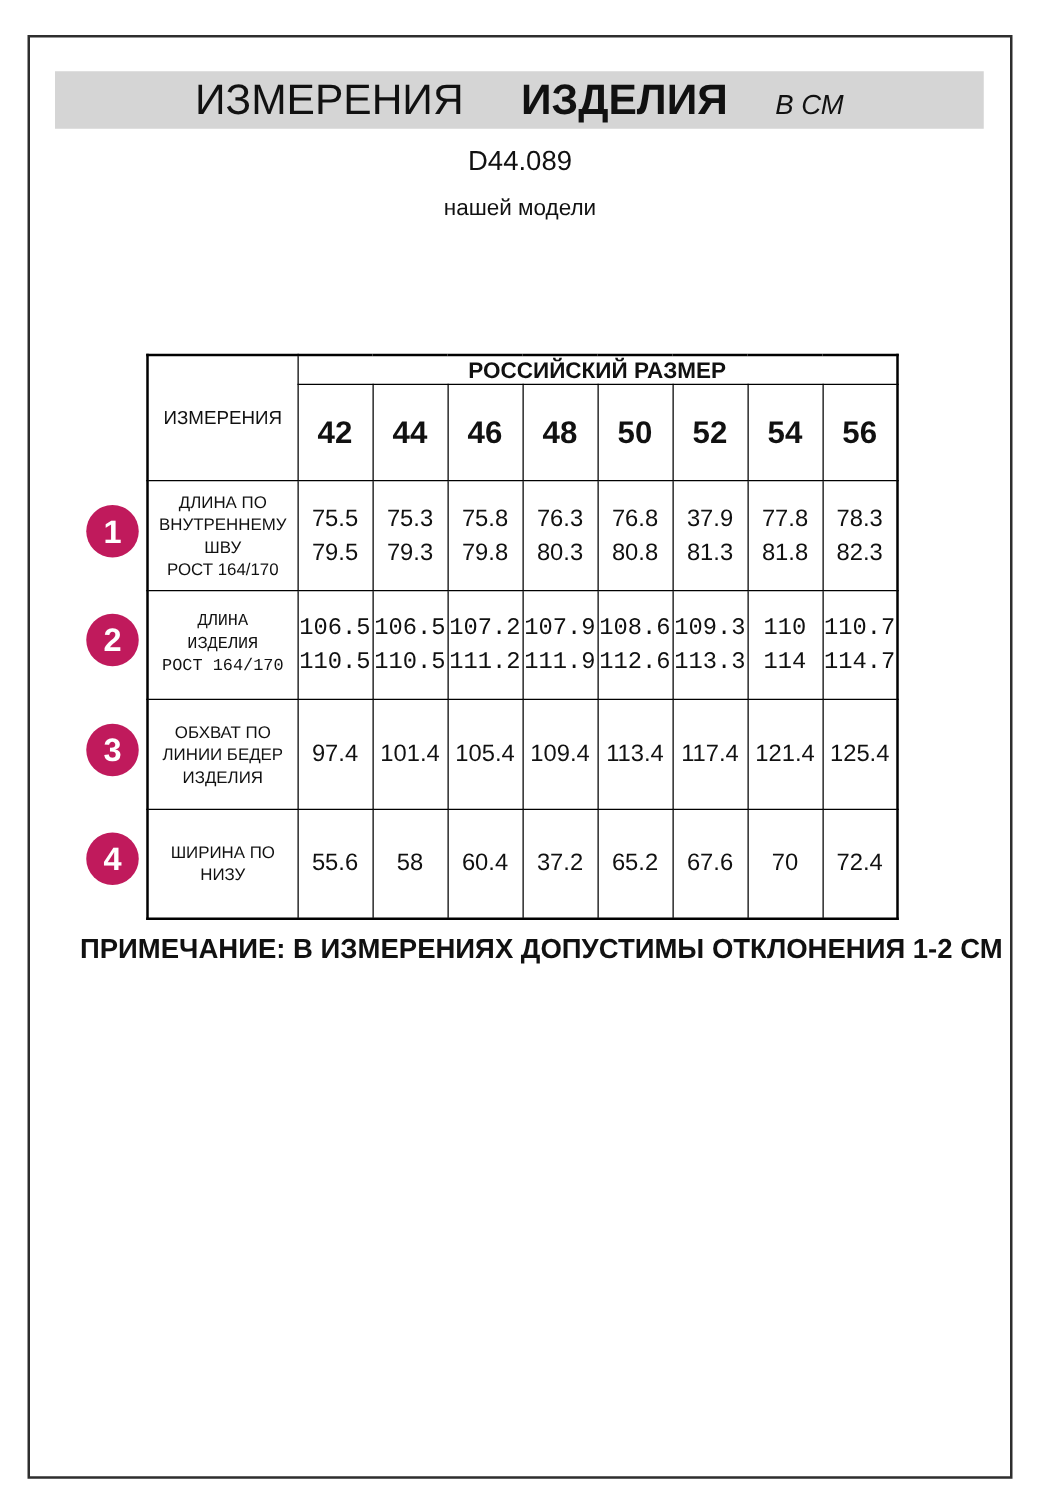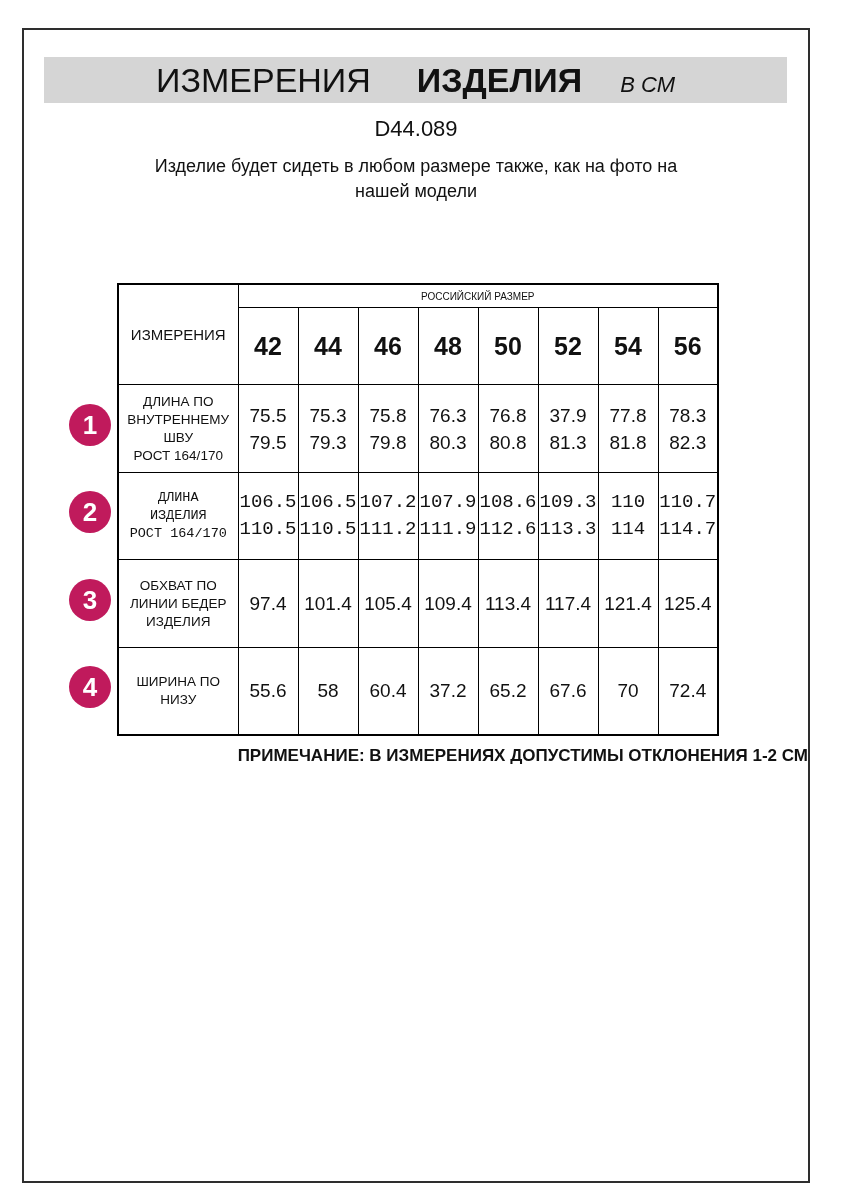--- a/index.html
+++ b/index.html
@@ -99,22 +99,22 @@
     border: 1.5px solid #000000;
     padding: 0;
     text-align: center;
     vertical-align: middle;
     background: #ffffff;
   }
   col.c-label { width: 120px; }
   col.c-size  { width: 60px; }
   .group-h {
     height: 22px;
-    font-size: 10px;
-    font-weight: normal;
+    font-size: 18px;
+    font-weight: bold;
   }
   .corner {
     font-size: 15px;
     font-weight: normal;
   }
   .size-h {
     height: 76px;
     font-size: 25px;
     font-weight: bold;
   }
@@ -127,41 +127,41 @@
     font-size: 19px;
     line-height: 27px;
     font-weight: normal;
     margin-left: 17px;
   }
   .note {
     position: absolute;
     top: 716px;
     left: 0;
     width: 100%;
-    text-align: right;
-    font-size: 17px;
-    font-weight: bold;
+    text-align: left;
+    font-size: 22px;
+    font-weight: bold;
+    padding-left: 40px;
   }
 </style>
 </head>
 <body>
 
 <div class="page">
   <div class="frame" style="border-color: rgb(46, 46, 46);">
 
     <div class="band" style="background: rgb(213, 213, 213);">
       <span class="t-reg">ИЗМЕРЕНИЯ</span>
       <span class="t-bold">ИЗДЕЛИЯ</span>
       <span class="t-unit">В СМ</span>
     </div>
 
     <div class="model">D44.089</div>
 
     <div class="subtitle">
-      <div>Изделие будет сидеть в любом размере также, как на фото на</div>
       <div>нашей модели</div>
     </div>
 
     <div class="badge" style="left: 45px; top: 374px; background: rgb(192, 26, 92);">1</div>
     <div class="badge" style="left: 45px; top: 461px; background: rgb(192, 26, 92);">2</div>
     <div class="badge" style="left: 45px; top: 549px; background: rgb(192, 26, 92);">3</div>
     <div class="badge" style="left: 45px; top: 636px; background: rgb(192, 26, 92);">4</div>
 
     <table class="size-table">
       <colgroup>

